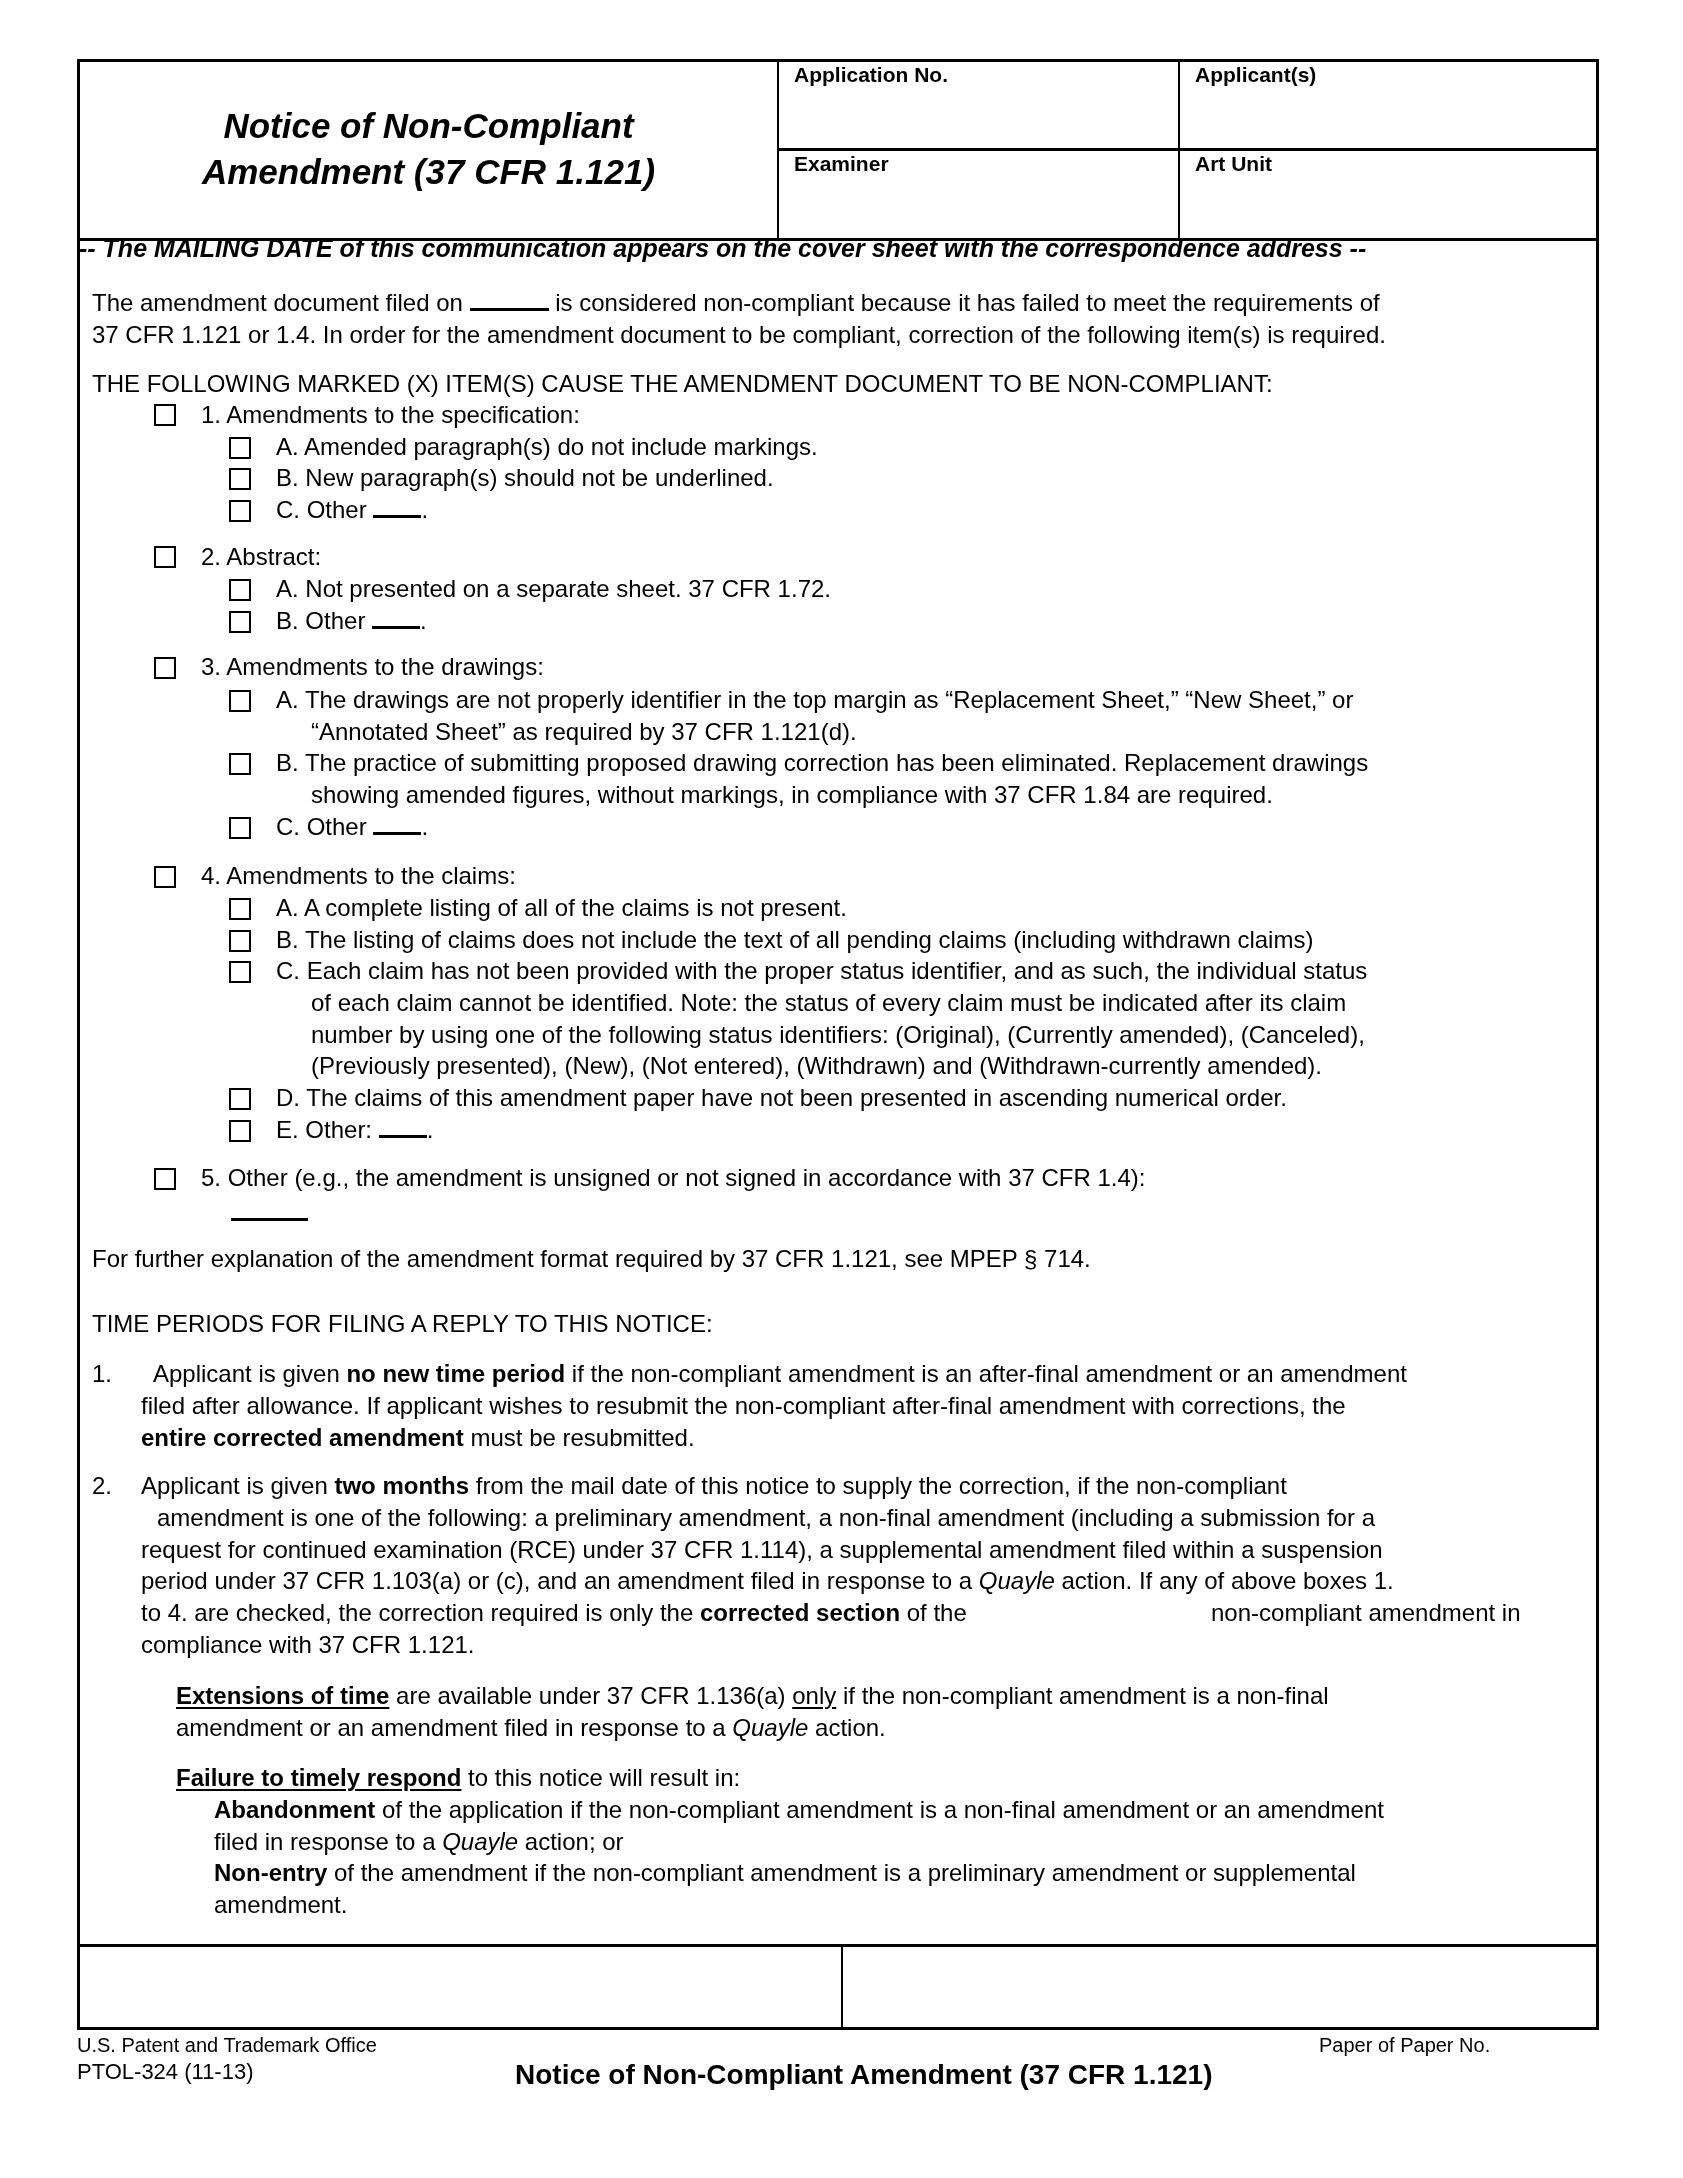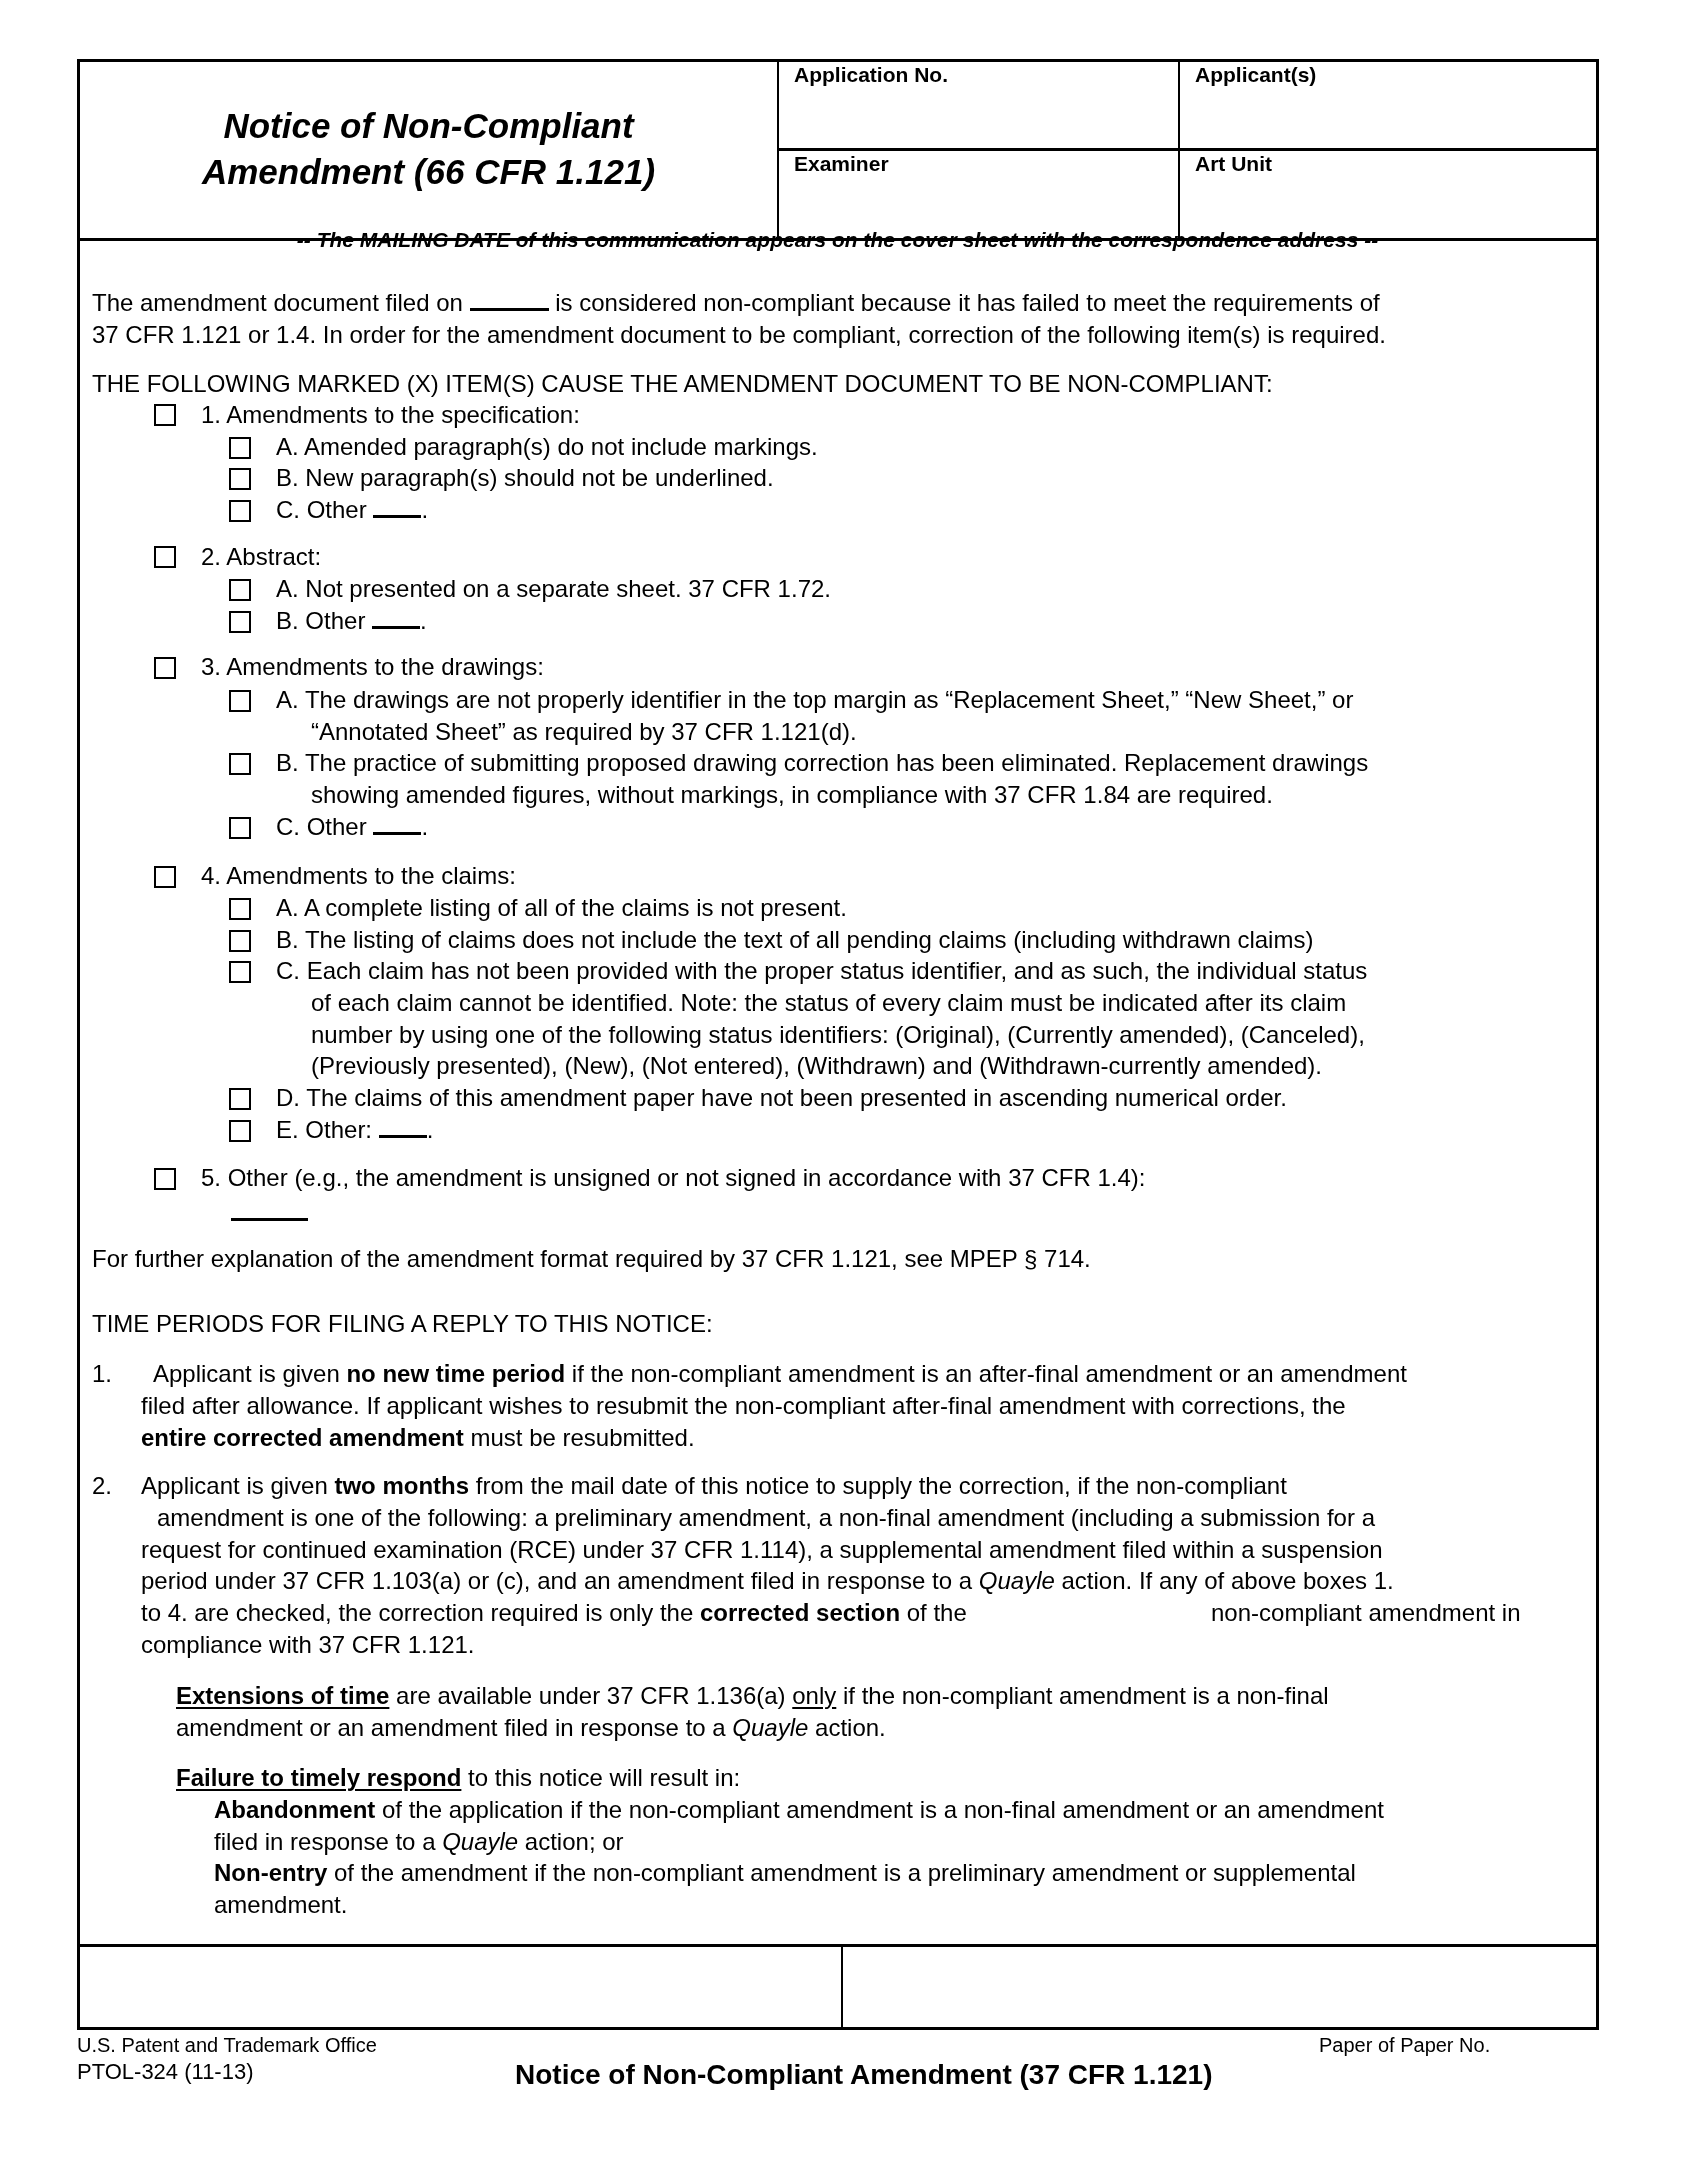--- a/index.html
+++ b/index.html
@@ -3,42 +3,42 @@
 <meta charset="utf-8">
 <style>
   html, body { margin:0; padding:0; background:#ffffff; }
   body { width:1683px; height:2178px; position:relative; font-family:"Liberation Sans", sans-serif; color:#000; overflow:hidden; }
   .abs { position:absolute; }
   .box { border:3px solid #000; box-sizing:border-box; }
   .hline { position:absolute; background:#000; }
   .vline { position:absolute; background:#000; }
   .title { position:absolute; left:79px; top:103px; width:699px; text-align:center; font-weight:bold; font-style:italic; font-size:35px; line-height:46px; }
   .hdr-label { position:absolute; font-weight:bold; font-size:21px; }
-  .mailing { position:absolute; left:79px; width:1517px; top:228px; text-align:center; font-style:italic; font-weight:bold; font-size:21px; }
+  .mailing { position:absolute; left:79px; width:1517px; top:234px; text-align:left; font-style:italic; font-weight:bold; font-size:25px; }
   .txt { position:absolute; font-size:24px; line-height:32px; white-space:nowrap; }
   .cb { position:absolute; width:22px; height:22px; border:2px solid #000; box-sizing:border-box; }
   .blank { display:inline-block; width:61px; border-bottom:3px solid #000; height:20px; vertical-align:baseline; }
   .blank-sm { display:inline-block; width:48px; border-bottom:3px solid #000; height:20px; }
   b { font-weight:bold; }
   .u { text-decoration:underline; text-decoration-thickness:2px; text-underline-offset:3px; }
   .foot { position:absolute; font-size:20px; white-space:nowrap; }
 </style>
 </head>
 <body>
 
 <div class="abs box" style="left:77px; top:59px; width:1522px; height:1971px;"></div>
 
 <div class="vline" style="left:777px; top:59px; width:2px; height:181px;"></div>
 <div class="vline" style="left:1178px; top:59px; width:2px; height:181px;"></div>
 <div class="hline" style="left:778px; top:148px; width:820px; height:3px;"></div>
 <div class="hline" style="left:77px; top:238px; width:1522px; height:3px;"></div>
 
 <div class="title">
   <div>Notice of Non-Compliant</div>
-  <div>Amendment (66 CFR 1.121)</div>
+  <div>Amendment (37 CFR 1.121)</div>
 </div>
 
 <div class="hdr-label" style="left:794px; top:63px;">Application No.</div>
 <div class="abs" style="left:794px; top:93px; width:376px; height:50px; font-size:20px;"></div>
 <div class="hdr-label" style="left:1195px; top:63px;">Applicant(s)</div>
 <div class="abs" style="left:1195px; top:93px; width:391px; height:50px; font-size:20px;"></div>
 <div class="hdr-label" style="left:794px; top:152px;">Examiner</div>
 <div class="abs" style="left:794px; top:182px; width:376px; height:50px; font-size:20px;"></div>
 <div class="hdr-label" style="left:1195px; top:152px;">Art Unit</div>
 <div class="abs" style="left:1195px; top:182px; width:391px; height:50px; font-size:20px;"></div>

